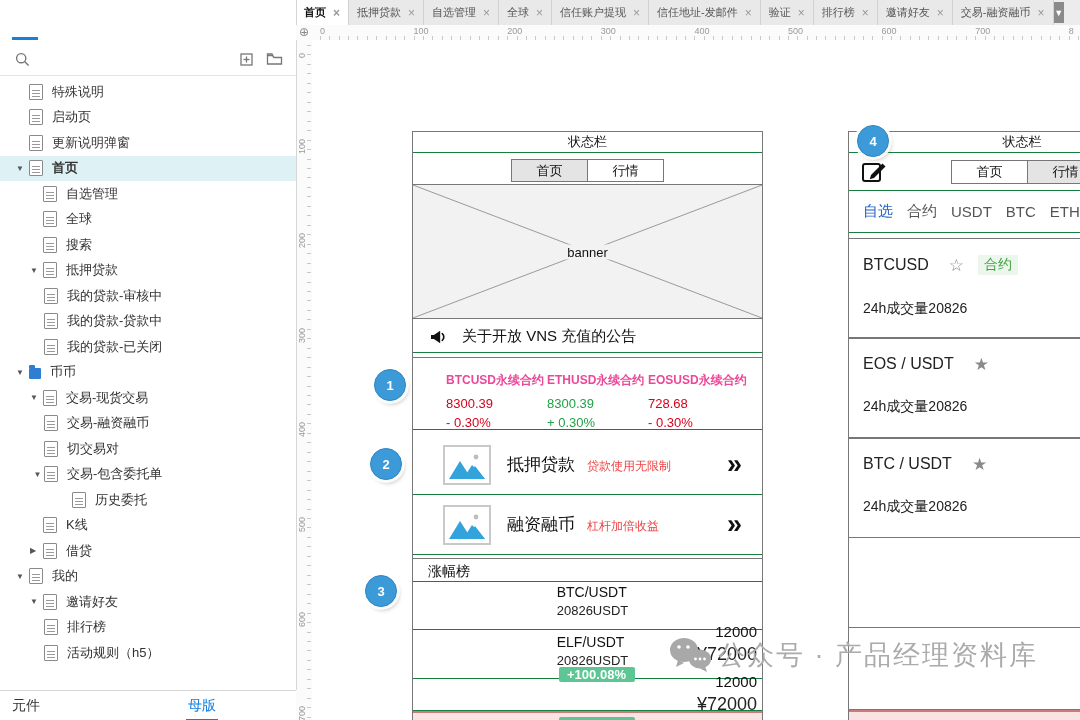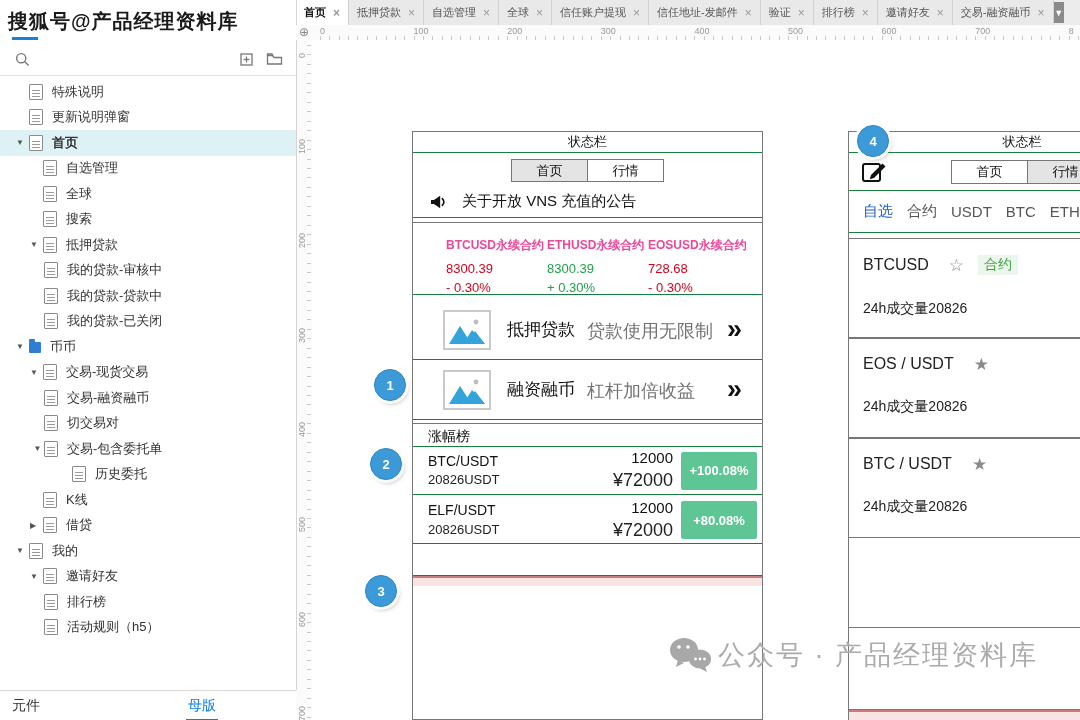--- a/index.html
+++ b/index.html
@@ -82,24 +82,24 @@
   .announce .atext{margin-left:13px;font-size:15px;color:#111;}
   .contracts{height:73px;display:flex;padding-left:33px;}
   .contract{width:101px;padding-top:14px;}
   .cname{font-size:12px;color:#ec4899;margin-bottom:7px;font-weight:bold;}
   .cprice{font-size:13px;margin-bottom:4px;} .cpct{font-size:13px;}
   .up{color:#21A147;} .down{color:#D9001B;}
   .promo{height:60px;display:flex;align-items:center;padding:0 20px 0 30px;}
   .thumb{width:44px;height:36px;border:2px solid #C9C9C9;background:#fff;display:flex;
          align-items:center;justify-content:center;}
   .ptitle{margin-left:16px;font-size:17px;color:#111;}
-  .psub{margin-left:12px;font-size:18px;color:#737373;padding-top:3px;text-align:right;}
+  .psub{margin-left:12px;font-size:12px;color:#ef4444;padding-top:3px;text-align:right;}
   .chev{margin-left:auto;font-size:27px;font-weight:900;color:#111;line-height:1;}
   .ghdr{height:24px;font-size:14px;color:#111;padding-left:15px;line-height:24px;}
-  .grow{display:flex;align-items:center;padding:0 5px 0 15px;}
+  .grow{display:flex;align-items:center;padding:0 5px 0 15px;flex-direction:column;}
   .grow1{height:48px;} .grow2{height:47px;}
   .gleft{line-height:1.45;}
   .gpair{font-size:14px;color:#111;} .gvol{font-size:13px;color:#222;}
   .gmid{margin-left:auto;text-align:right;line-height:1.4;}
   .gprice{font-size:15px;color:#111;} .gcny{font-size:18px;color:#222;}
   .gbadge{width:76px;height:38px;margin-left:8px;background:#5EC694;border-radius:2px;color:#fff;
           font-size:13px;font-weight:bold;display:flex;align-items:center;justify-content:center;}
   .empty32{height:32px;} 
   .pinkrow{height:10px;background:#F9E3E3;border-top:2px solid #C87C7C;}
 
@@ -207,21 +207,20 @@
       <div class="vcell"><span class="vnum">100</span></div>
       <div class="vcell"><span class="vnum">200</span></div>
       <div class="vcell"><span class="vnum">300</span></div>
       <div class="vcell"><span class="vnum">400</span></div>
       <div class="vcell"><span class="vnum">500</span></div>
       <div class="vcell"><span class="vnum">600</span></div>
       <div class="vcell"><span class="vnum">700</span></div>
     </div>
 
   <div class="sidebar">
-    <div class="wm-top">搜狐号@产品经理资料库</div>
     <div class="pages-underline"></div>
     <div class="side-head">
       <span class="icon-btn">
         <svg width="15" height="15" viewBox="0 0 15 15">
             <circle cx="6.2" cy="6.2" r="4.6" fill="none" stroke="#777" stroke-width="1.4"></circle>
             <line x1="9.8" y1="9.8" x2="13.6" y2="13.6" stroke="#777" stroke-width="1.4"></line>
           </svg>
       </span>
       <span class="spacer"></span>
       <span class="icon-btn">
@@ -240,20 +239,25 @@
     </div>
     <div class="side-div"></div>
     <div class="tree">
 
         <div class="trow lv1">
           <span class="caret"></span>
           <span class="ticon page"></span>
           <span class="tlabel">特殊说明</span>
         </div>
 
+        <div class="trow lv1">
+          <span class="caret"></span>
+          <span class="ticon page"></span>
+          <span class="tlabel">启动页</span>
+        </div>
 
         <div class="trow lv1">
           <span class="caret"></span>
           <span class="ticon page"></span>
           <span class="tlabel">更新说明弹窗</span>
         </div>
 
         <div class="trow lv1 selected">
           <span class="caret">▼</span>
           <span class="ticon page"></span>
@@ -383,20 +387,27 @@
 
   <div class="canvas">
 
     <div class="frame frame1">
       <div class="row statusbar bb">状态栏</div>
       <div class="row navrow">
         <div class="toggle">
           <div class="tg on">首页</div>
           <div class="tg">行情</div>
         </div>
+      </div>
+      <div class="row banner">
+        <svg preserveAspectRatio="none" viewBox="0 0 100 100">
+            <line x1="0" y1="0" x2="100" y2="100" stroke="#9A9A9A" stroke-width="1" vector-effect="non-scaling-stroke"></line>
+            <line x1="0" y1="100" x2="100" y2="0" stroke="#9A9A9A" stroke-width="1" vector-effect="non-scaling-stroke"></line>
+          </svg>
+        <span class="banner-label">banner</span>
       </div>
       <div class="row gap2"></div>
       <div class="row announce bb">
         <svg width="21" height="20" viewBox="0 0 24 24">
             <path d="M3 9.5 v5 h3.5 L14 19.5 V4.5 L6.5 9.5 H3 z" fill="#111"></path>
             <path d="M16.5 8 c2.5 2 2.5 6 0 8" stroke="#111" stroke-width="2" fill="none" stroke-linecap="round"></path>
           </svg>
         <span class="atext">关于开放 VNS 充值的公告</span>
       </div>
       <div class="row gap4"></div>

